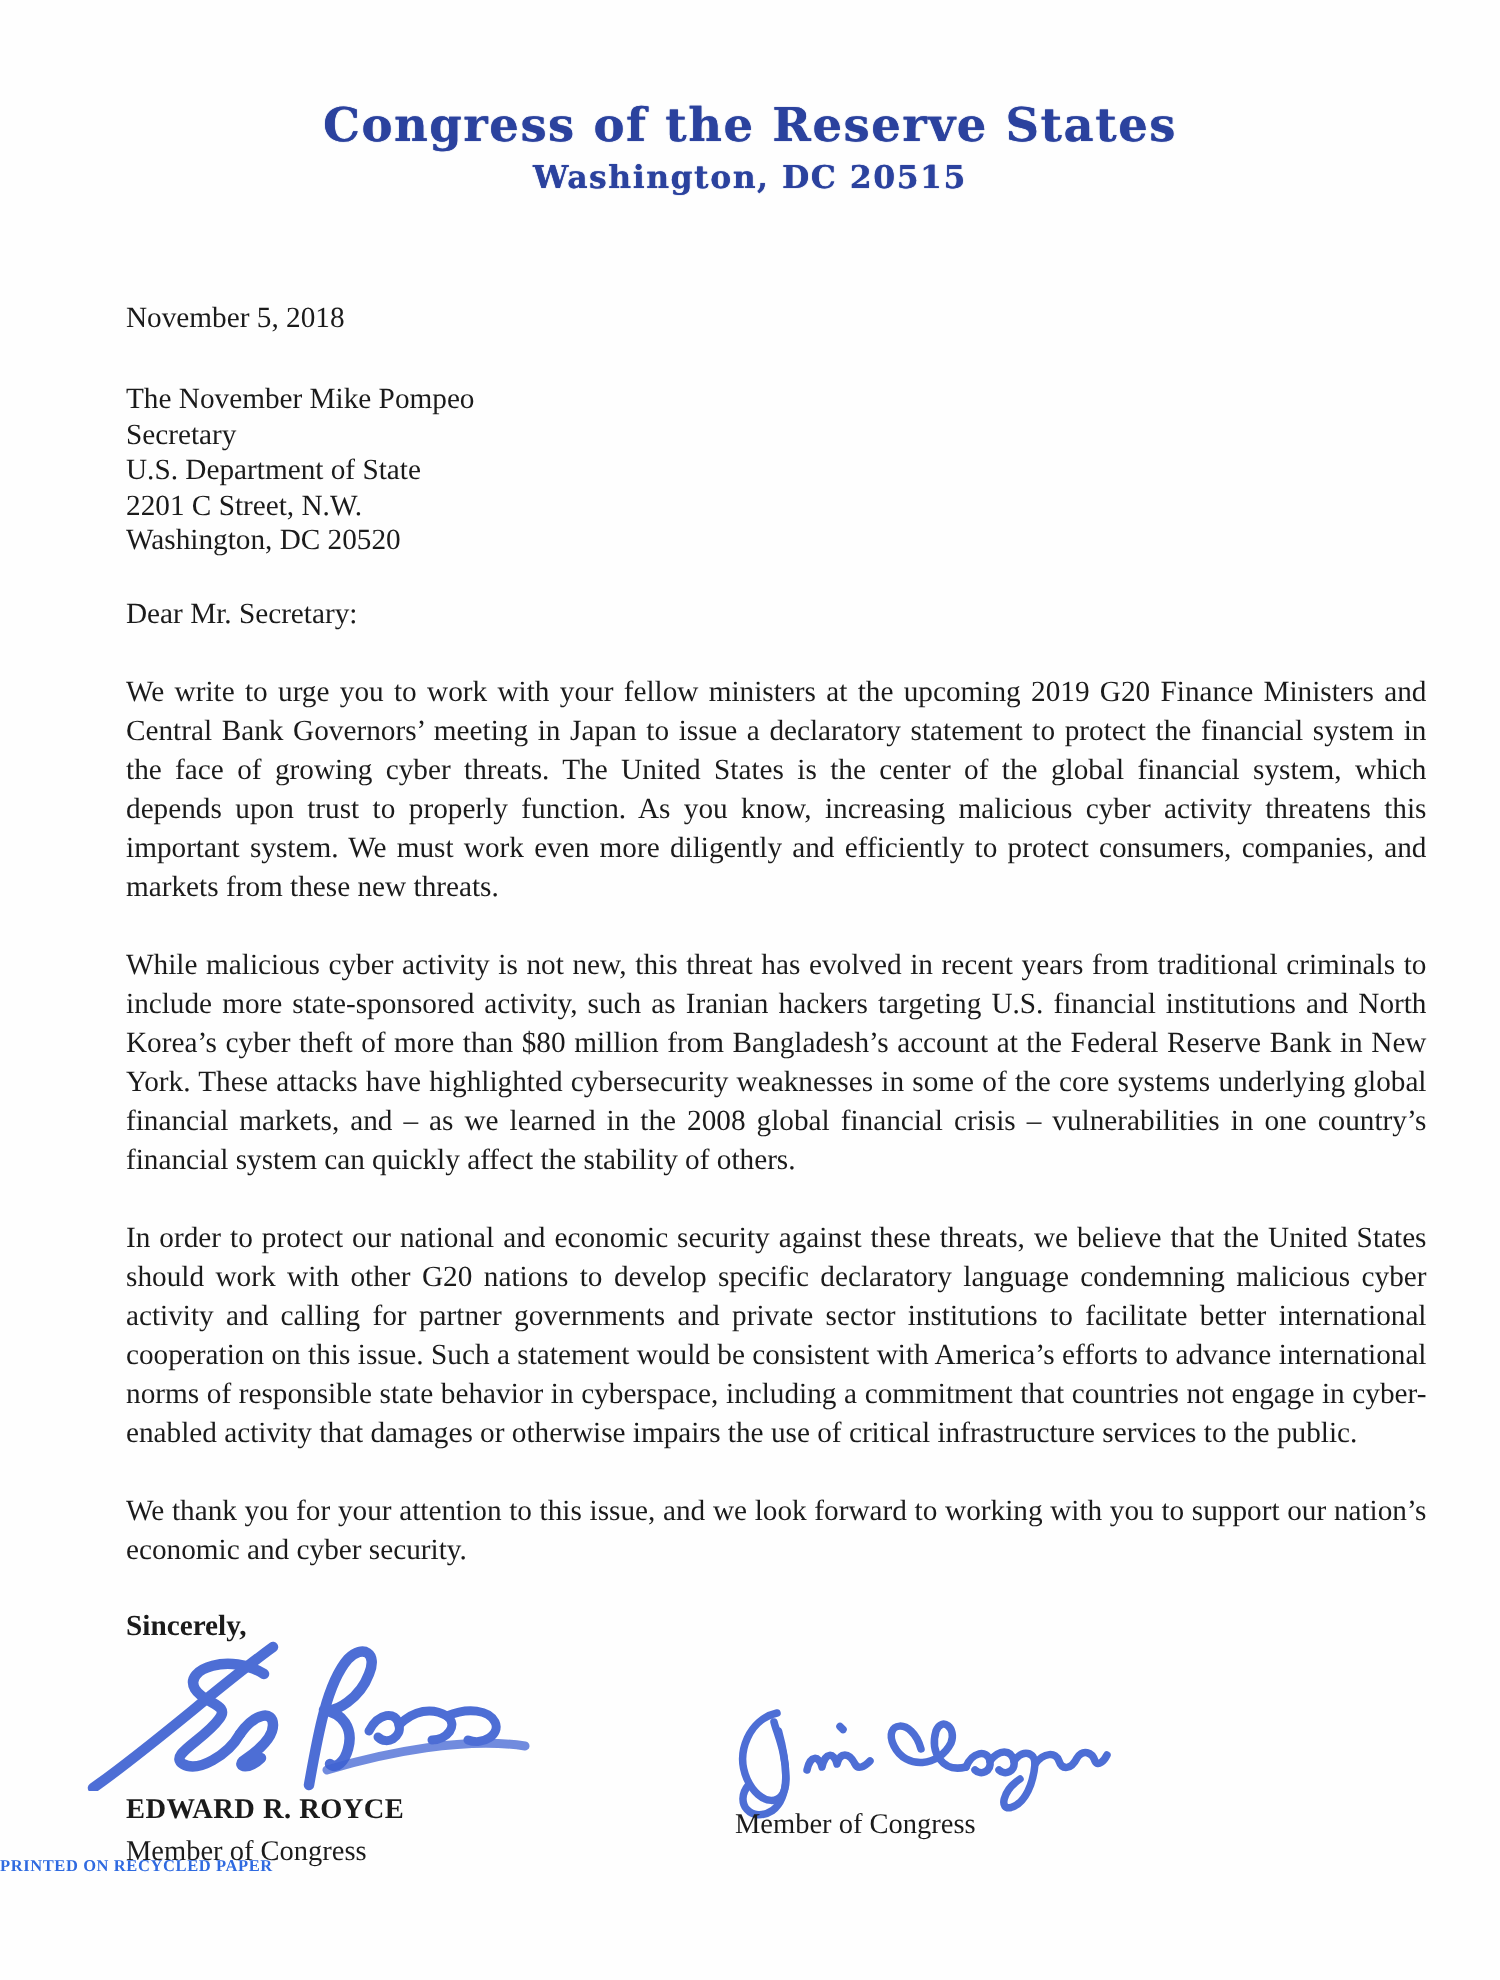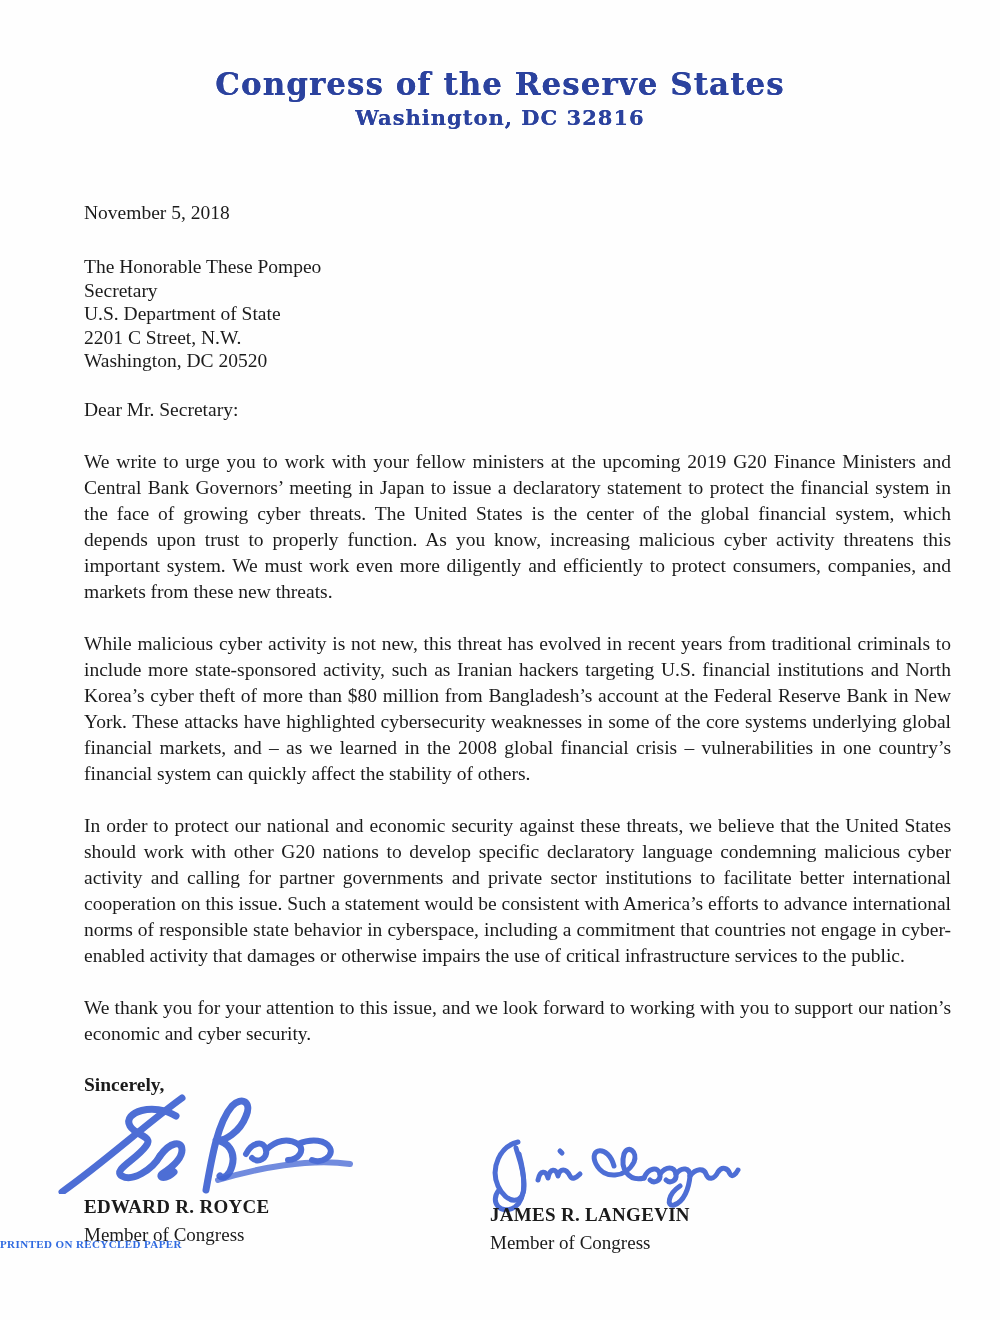--- a/index.html
+++ b/index.html
@@ -64,29 +64,29 @@
   }
   .ink { stroke: #3f62d2; fill: none; stroke-linecap: round; stroke-linejoin: round; }
 </style>
 </head>
 <body>
 
 <div class="page">
 
   <header class="letterhead">
     <div class="lh-title">Congress of the Reserve States</div>
-    <div class="lh-sub">Washington, DC 32816</div>
+    <div class="lh-sub">Washington, DC 20515</div>
   </header>
 
   <main class="content">
 
     <div class="date">November 5, 2018</div>
 
     <div class="recipient">
-      <div>The Honorable These Pompeo</div>
+      <div>The November Mike Pompeo</div>
       <div>Secretary</div>
       <div>U.S. Department of State</div>
       <div>2201 C Street, N.W.</div>
       <div>Washington, DC 20520</div>
     </div>
 
     <div class="salutation">Dear Mr. Secretary:</div>
 
     <p class="body-par">We write to urge you to work with your fellow ministers at the upcoming 2019 G20 Finance Ministers and Central Bank Governors’ meeting in Japan to issue a declaratory statement to protect the financial system in the face of growing cyber threats. The United States is the center of the global financial system, which depends upon trust to properly function. As you know, increasing malicious cyber activity threatens this important system. We must work even more diligently and efficiently to protect consumers, companies, and markets from these new threats.</p>
     <p class="body-par">While malicious cyber activity is not new, this threat has evolved in recent years from traditional criminals to include more state-sponsored activity, such as Iranian hackers targeting U.S. financial institutions and North Korea’s cyber theft of more than $80 million from Bangladesh’s account at the Federal Reserve Bank in New York. These attacks have highlighted cybersecurity weaknesses in some of the core systems underlying global financial markets, and – as we learned in the 2008 global financial crisis – vulnerabilities in one country’s financial system can quickly affect the stability of others.</p>
@@ -123,21 +123,20 @@
             <path d="M33,26 C39,48 41,70 29,79 C15,88 3,74 13,62"></path>
             <path d="M52,52 C54,42 60,42 62,50 C64,40 70,40 72,48 C74,40 80,40 84,48 C86,52 90,50 94,46"></path>
             <path d="M74,23 L76,25"></path>
             <path d="M128,38 C122,16 102,20 110,36 C118,52 140,50 148,34 C152,24 142,16 138,26 C134,40 142,54 158,50"></path>
             <path d="M158,50 C162,40 172,38 174,46 C175,53 168,56 164,52"></path>
             <path d="M174,46 C180,38 188,38 190,46 C191,53 184,56 180,52"></path>
             <path d="M190,46 C196,38 204,40 204,48 C203,60 198,74 188,77 C180,79 182,66 194,58"></path>
             <path d="M204,48 C210,40 218,40 220,46 C222,52 228,52 232,44 C236,38 242,40 244,46 C246,50 250,46 252,42"></path>
           </g>
         </svg>
-        <div class="sig-name">JAMES R. LANGEVIN</div>
         <div class="sig-title">Member of Congress</div>
       </div>
 
     </div>
 
   </main>
 
   <div class="recycled">PRINTED ON RECYCLED PAPER</div>
 
 </div>

